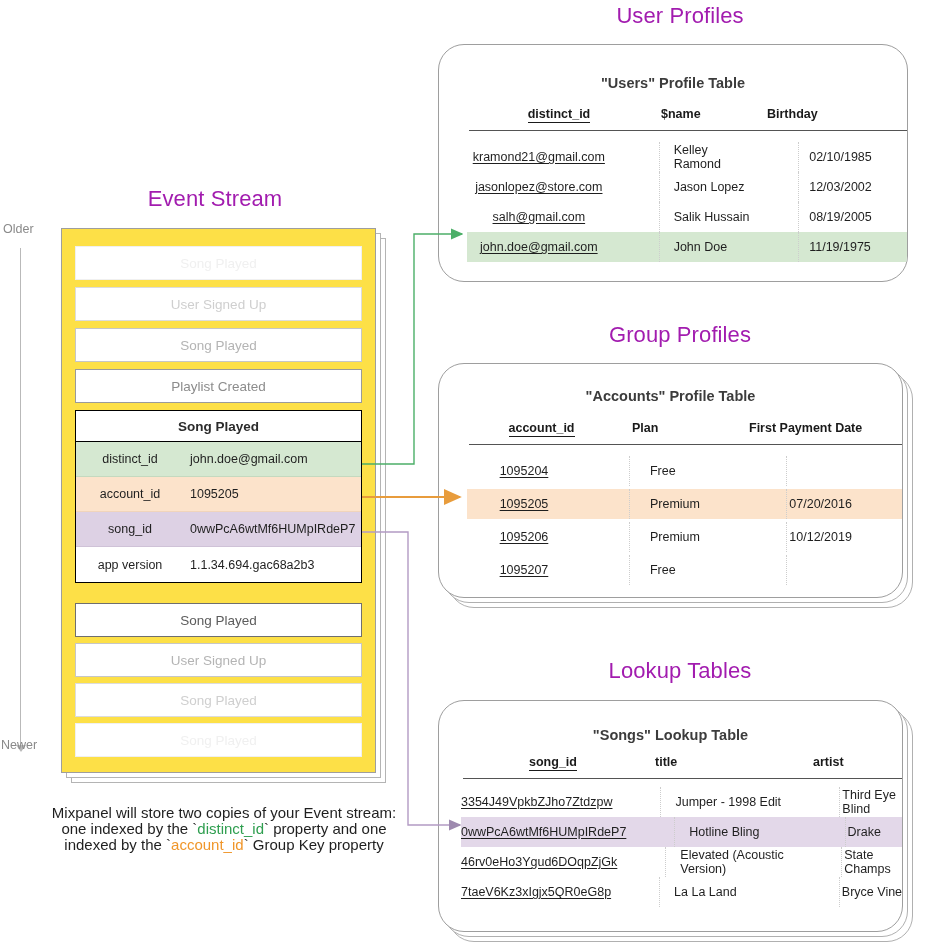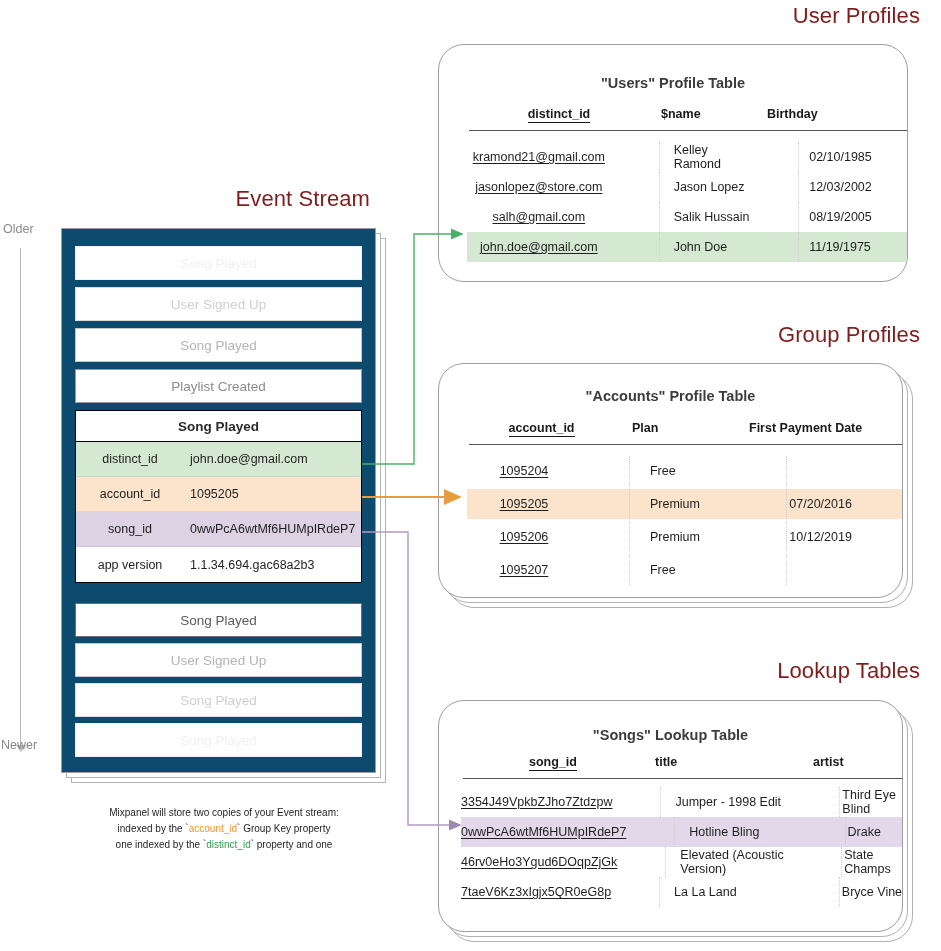--- a/index.html
+++ b/index.html
@@ -12,22 +12,22 @@
     position: relative;
     overflow: hidden;
   }
   .stage { position:absolute; inset:0; }
 
   
   .section-title {
     position:absolute;
     font-size: 22px;
     font-weight: 400;
-    color: #7f1d1d;
-    text-align:right;
+    color: #a21caf;
+    text-align:center;
     letter-spacing: .1px;
   }
 
   
   .axis-label {
     position:absolute;
     font-size: 12.5px;
     color: #8a8a8a;
     white-space:nowrap;
   }
@@ -46,21 +46,21 @@
 
   
   .es-shadow {
     position:absolute;
     border:1.5px solid #b4b4b4;
     background:#fff;
   }
   .es-panel {
     position:absolute;
     border:1.5px solid #9e9e9e;
-    background:#0c4a6e;
+    background:#fde047;
   }
   .ev {
     position:absolute;
     left:13px; right:13px;
     border:1px solid #6f6f6f;
     background:#fff;
     display:flex; align-items:center; justify-content:center;
     font-size:13.5px;
     color:#4a4a4a;
     height:34px;
@@ -96,21 +96,21 @@
   .ev-row .v { flex:1; padding-left:6px; }
   .ev-row.green  { background:#d5e8d1; border-bottom-color:#c4d9bf; }
   .ev-row.orange { background:#fce3cb; border-bottom-color:#f0d4bb; }
   .ev-row.purple { background:#ddd1e4; border-bottom-color:#cfc2d7; }
   .ev-row.plain  { background:#fff; }
 
   
   .caption {
     position:absolute;
     text-align:center;
-    font-size:10px;
+    font-size:15px;
     line-height:16px;
     color:#1f1f1f;
   }
   .cap-green  { color:#2e9e4f; }
   .cap-orange { color:#f0962a; }
   .card-layer {
     position:absolute;
     border:1.4px solid #b0b0b0;
     border-radius:26px;
     background:#fff;
@@ -222,22 +222,22 @@
     <div class="ev f2" style="top:454px;">
       <span>Song Played</span>
     </div>
     <div class="ev f1" style="top:494px;">
       <span>Song Played</span>
     </div>
   </div>
 
   <div class="caption" style="left:38px; top:805px; width:372px;">
     <div>Mixpanel will store two copies of your Event stream:</div>
+    <div><span>one indexed by the `</span><span class="cap-green">distinct_id</span><span>` property and one</span></div>
     <div><span>indexed by the `</span><span class="cap-orange">account_id</span><span>` Group Key property</span></div>
-    <div><span>one indexed by the `</span><span class="cap-green">distinct_id</span><span>` property and one</span></div>
   </div>
 
   <div class="card-front" style="left:438px; top:44px; width:470px; height:238px;">
     <div class="card-title" style="top:30px;">"Users" Profile Table</div>
 
     <div class="tbl" style="left:30px; top:62px; width:440px;">
       <div class="thead">
         <div class="th" style="width:180px; justify-content:center;">
           <span>distinct_id</span>
           </div>

